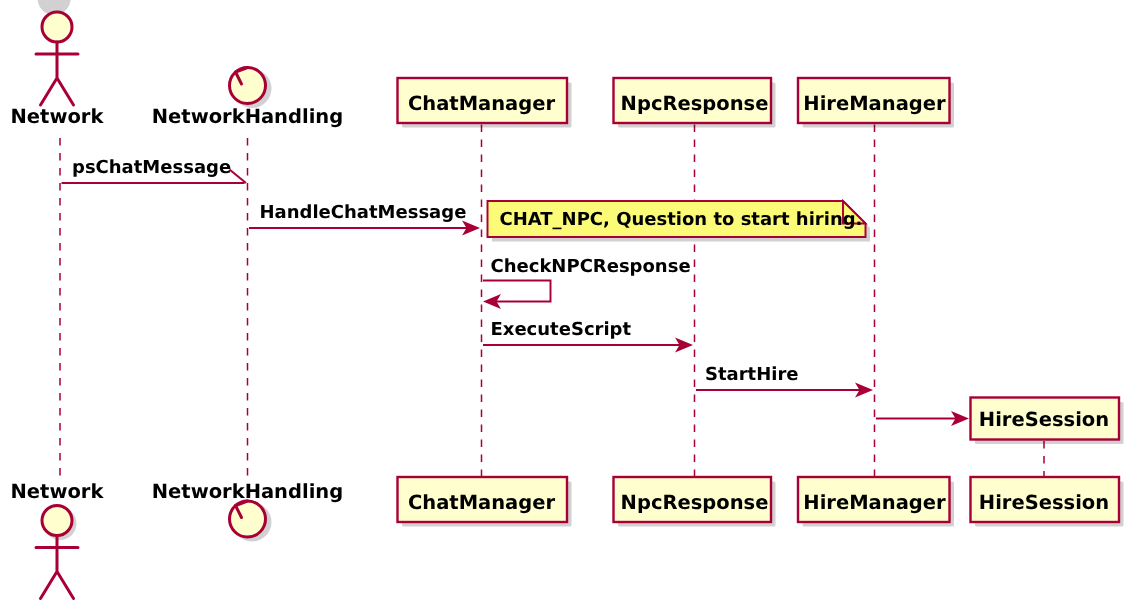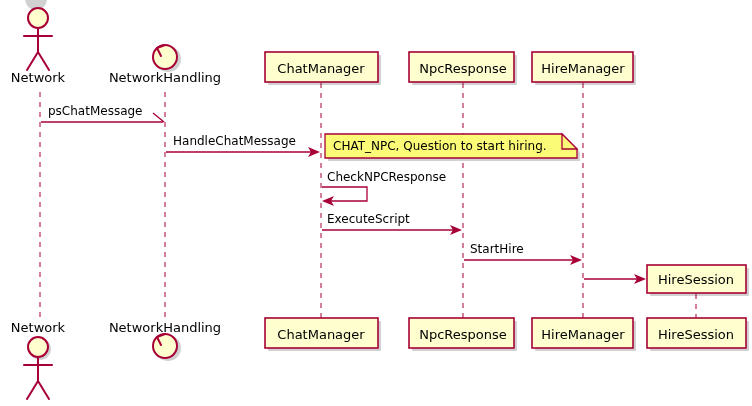--- a/index.html
+++ b/index.html
@@ -12,20 +12,21 @@
     width: 752px;
     height: 406px;
     overflow: hidden;
     font-family: "DejaVu Sans", sans-serif;
   }
   #diagram-root {
     position: relative;
     width: 752px;
     height: 406px;
     background: #FFFFFF;
+    font-weight: bold;
   }
   svg#uml-canvas {
     position: absolute;
     top: 0;
     left: 0;
     width: 752px;
     height: 406px;
     display: block;
   }
   .participant-label,

